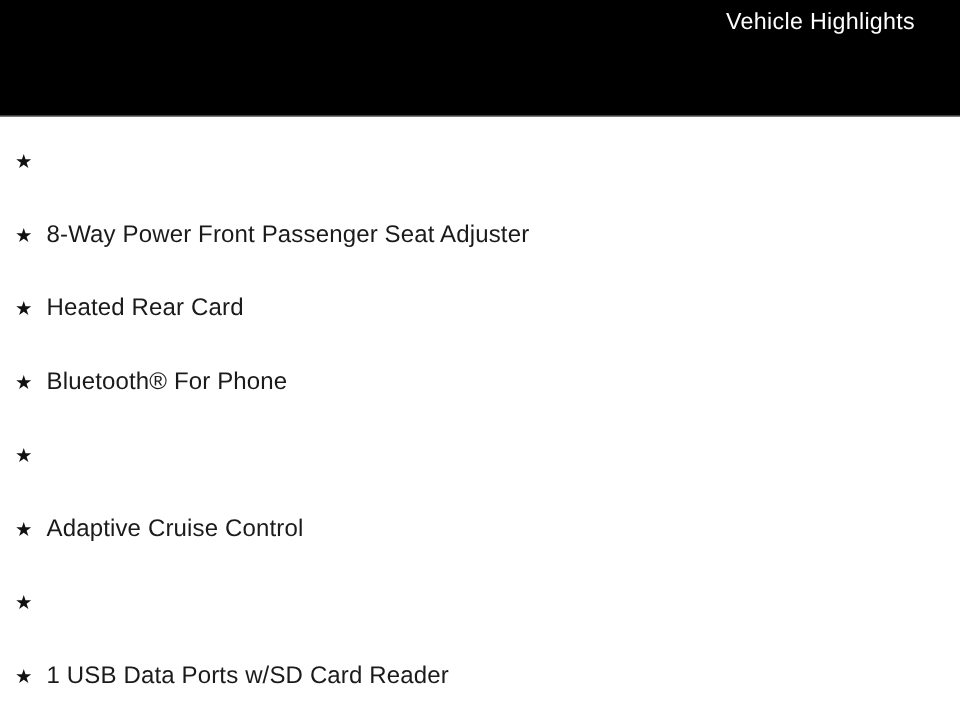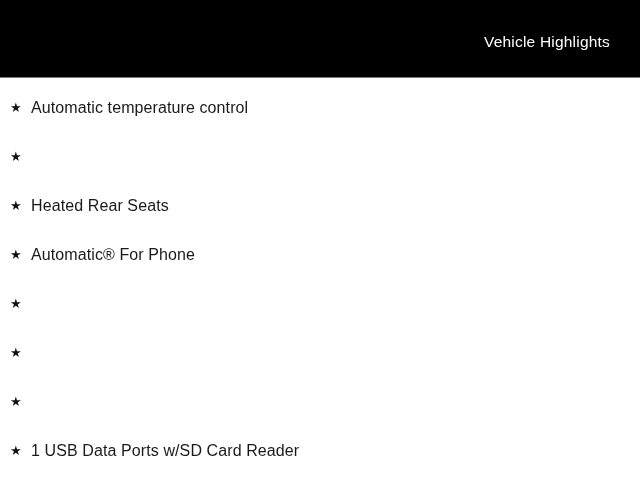--- a/index.html
+++ b/index.html
@@ -15,21 +15,20 @@
     overflow: hidden;
     font-family: "Liberation Sans", sans-serif;
   }
   .header-bar {
     box-sizing: border-box;
     width: 640px;
     height: 78px;
     background: #000000;
     border-bottom: 1px solid #7a7a7a;
     display: flex;
-    align-items: center;
     justify-content: flex-end;
     padding-right: 30px;
     padding-top: 6px;
   }
   .header-title {
     color: #ffffff;
     font-size: 15.5px;
     letter-spacing: 0.2px;
     font-weight: 400;
   }
@@ -63,43 +62,44 @@
 
 <div class="page">
 
   <div class="header-bar">
     <span class="header-title">Vehicle Highlights</span>
   </div>
 
   <div class="features-list">
     <div class="feature-row">
       <span class="star-icon">★</span>
-      <span class="feature-label">Automatic temperature control</span>
+    </div>
+
+    <div class="feature-row">
+      <span class="star-icon">★</span>
+      <span class="feature-label">8-Way Power Front Passenger Seat Adjuster</span>
+    </div>
+
+    <div class="feature-row">
+      <span class="star-icon">★</span>
+      <span class="feature-label">Heated Rear Card</span>
+    </div>
+
+    <div class="feature-row">
+      <span class="star-icon">★</span>
+      <span class="feature-label">Bluetooth® For Phone</span>
     </div>
 
     <div class="feature-row">
       <span class="star-icon">★</span>
     </div>
 
     <div class="feature-row">
       <span class="star-icon">★</span>
-      <span class="feature-label">Heated Rear Seats</span>
-    </div>
-
-    <div class="feature-row">
-      <span class="star-icon">★</span>
-      <span class="feature-label">Automatic® For Phone</span>
-    </div>
-
-    <div class="feature-row">
-      <span class="star-icon">★</span>
-    </div>
-
-    <div class="feature-row">
-      <span class="star-icon">★</span>
+      <span class="feature-label">Adaptive Cruise Control</span>
     </div>
 
     <div class="feature-row">
       <span class="star-icon">★</span>
     </div>
 
     <div class="feature-row">
       <span class="star-icon">★</span>
       <span class="feature-label">1 USB Data Ports w/SD Card Reader</span>
     </div>

